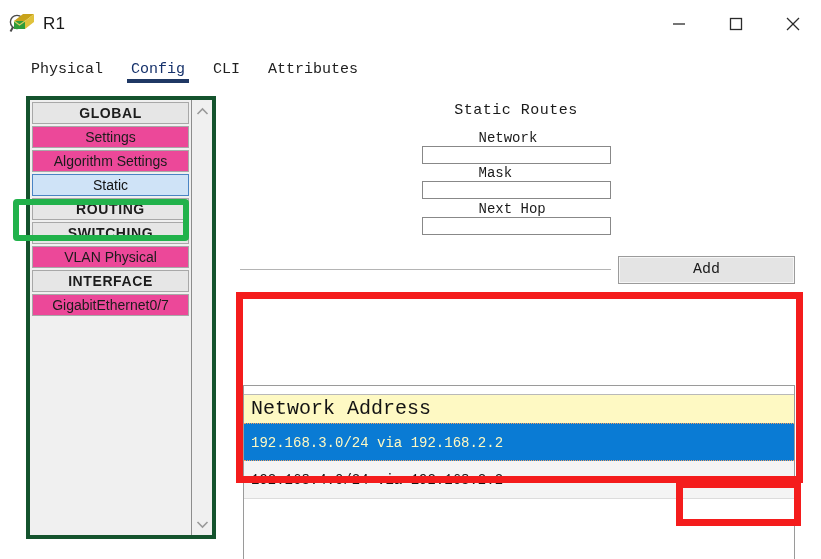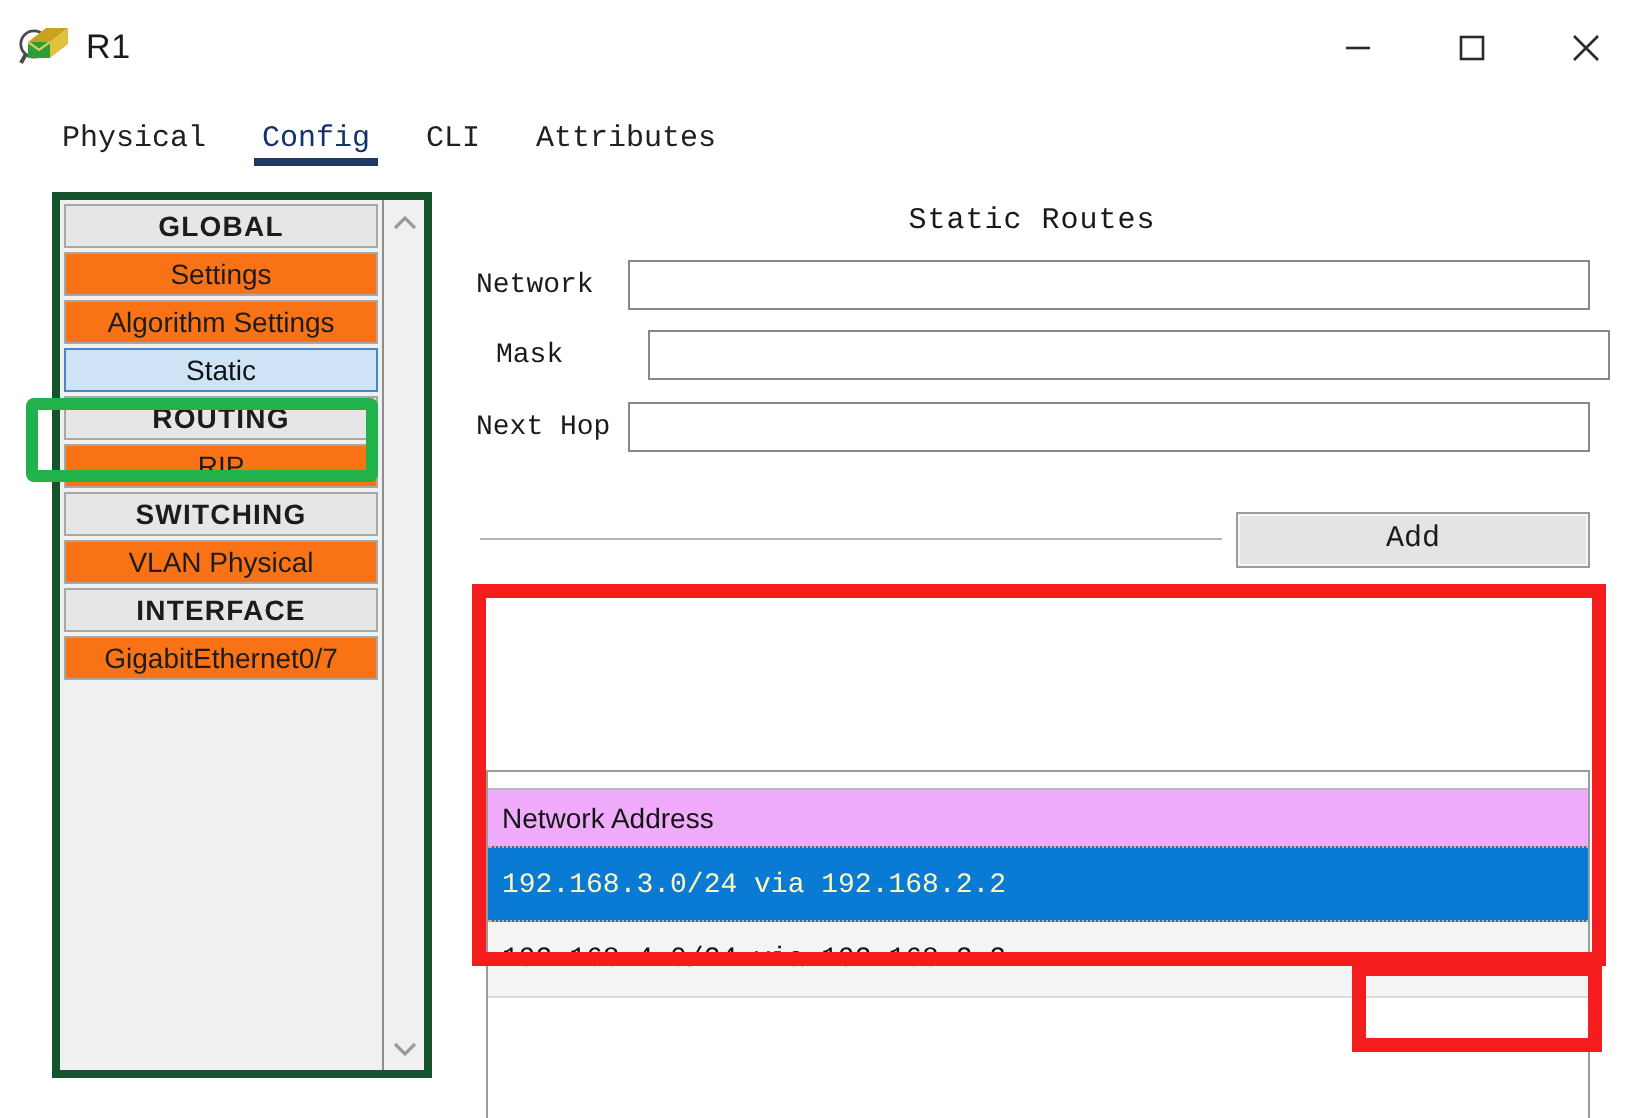--- a/index.html
+++ b/index.html
@@ -138,21 +138,21 @@
     width: 167px;
     background: #f0f0f0;
     padding: 2px 2px 0 2px;
     box-sizing: border-box;
     overflow: hidden;
   }
   .side-item {
     height: 22px;
     line-height: 21px;
     margin-bottom: 2px;
-    background: #f97316;
+    background: #ec4899;
     border: 1px solid #a8a8a8;
     box-sizing: border-box;
     text-align: center;
     font-family: "Liberation Sans", sans-serif;
     font-size: 14px;
     color: #1c1c1c;
     cursor: default;
     white-space: nowrap;
     overflow: hidden;
   }
@@ -197,23 +197,24 @@
     color: #1a1a1a;
     letter-spacing: 0.5px;
   }
   .field-row {
     position: absolute;
     left: 238px;
     width: 557px;
     height: 25px;
     display: flex;
     align-items: center;
+    flex-direction: column;
   }
   .field-row.r1 { top: 44px; }
-  .field-row.r2 { top: 79px; margin-left: 10px; }
+  .field-row.r2 { top: 79px; }
   .field-row.r3 { top: 115px; }
   .field-label {
     font-family: "Liberation Mono", monospace;
     font-size: 14px;
     color: #1a1a1a;
     width: 76px;
     flex: 0 0 auto;
     white-space: nowrap;
   }
   .field-input {
@@ -271,24 +272,24 @@
   }
   .table-strip {
     height: 8px;
     background: #ffffff;
     border-bottom: 1px solid #b9b9b9;
   }
   .table-head {
     height: 28px;
     line-height: 28px;
     padding-left: 7px;
-    font-family: Liberation Sans, sans-serif;
-    font-size: 14px;
+    font-family: Liberation Mono, monospace;
+    font-size: 20px;
     color: #141414;
-    background: #f0abfc;
+    background: #fef9c3;
     white-space: nowrap;
   }
   .table-row {
     height: 38px;
     line-height: 38px;
     padding-left: 7px;
     font-family: "Liberation Mono", monospace;
     font-size: 14px;
     color: #141414;
     background: #ffffff;
@@ -391,21 +392,20 @@
 
   <div class="content">
 
     <div class="sidebar-wrap">
       <div class="sidebar-list">
         <div class="side-item header">GLOBAL</div>
         <div class="side-item">Settings</div>
         <div class="side-item">Algorithm Settings</div>
         <div class="side-item selected">Static</div>
         <div class="side-item header">ROUTING</div>
-        <div class="side-item">RIP</div>
         <div class="side-item header">SWITCHING</div>
         <div class="side-item">VLAN Physical</div>
         <div class="side-item header">INTERFACE</div>
         <div class="side-item">GigabitEthernet0/7</div>
       </div>
       <div class="scroll-col">
         <div class="scroll-arrow">
           <svg width="13" height="9" viewBox="0 0 13 9">
               <polyline points="1.5,7 6.5,2 11.5,7" fill="none" stroke="#9a9a9a" stroke-width="1.6"></polyline>
             </svg>

